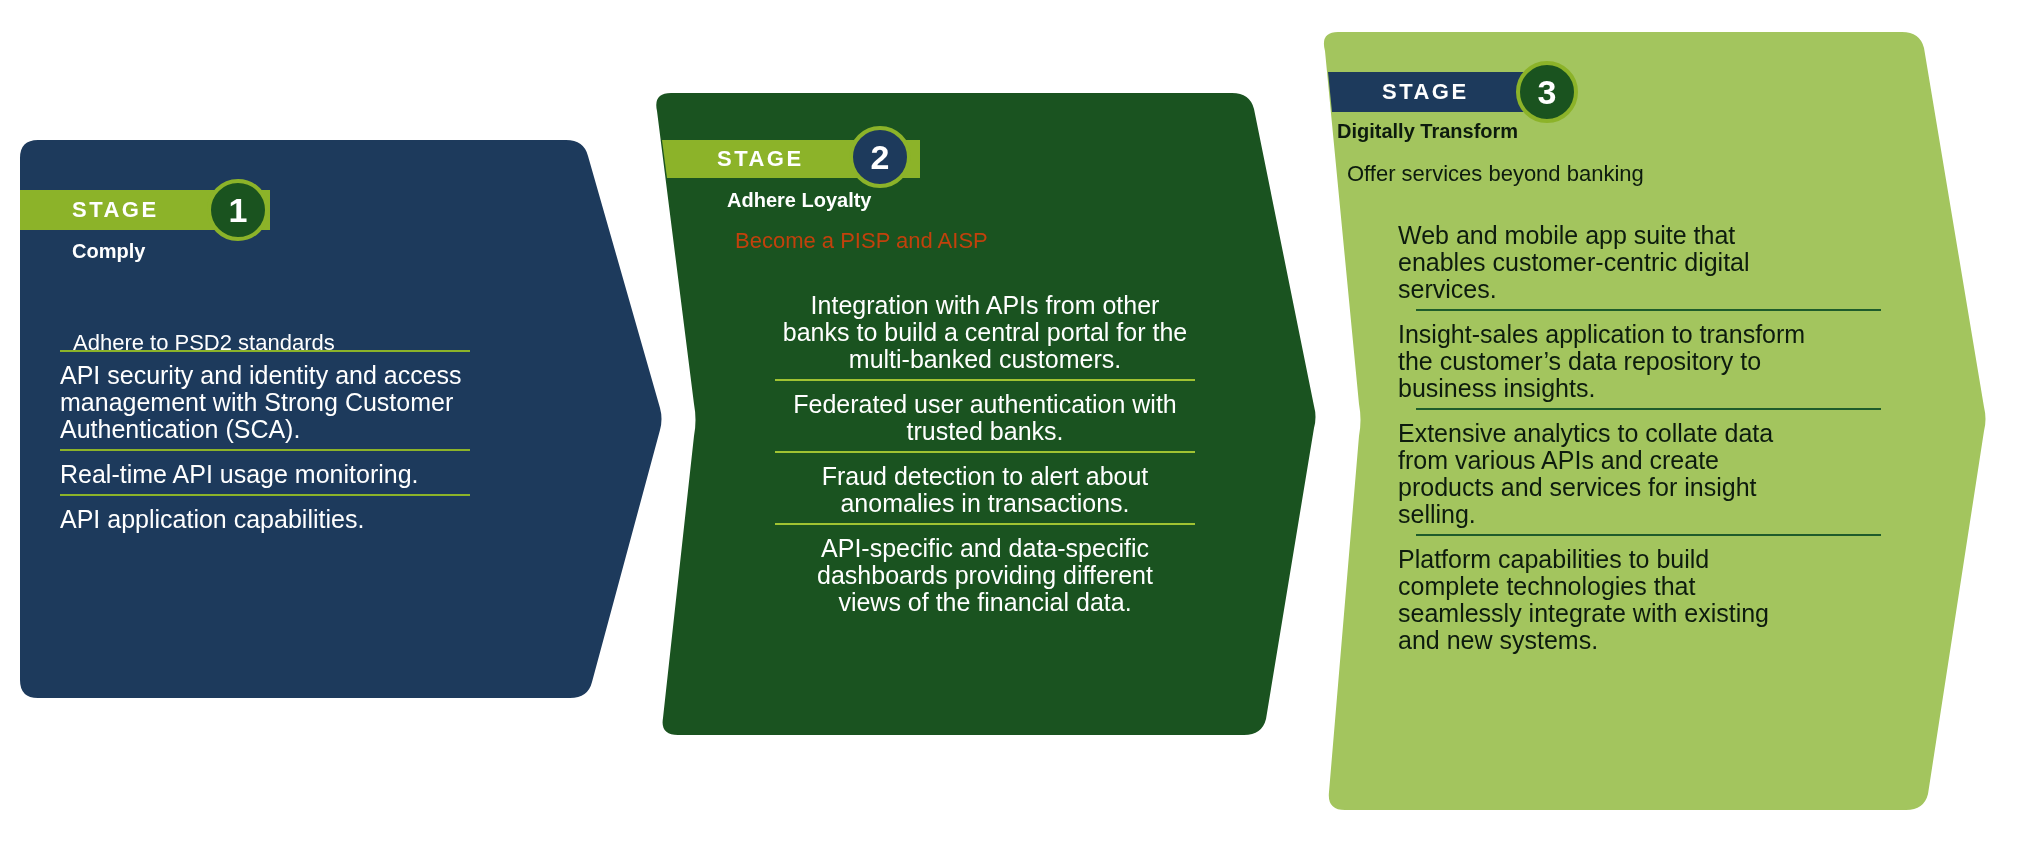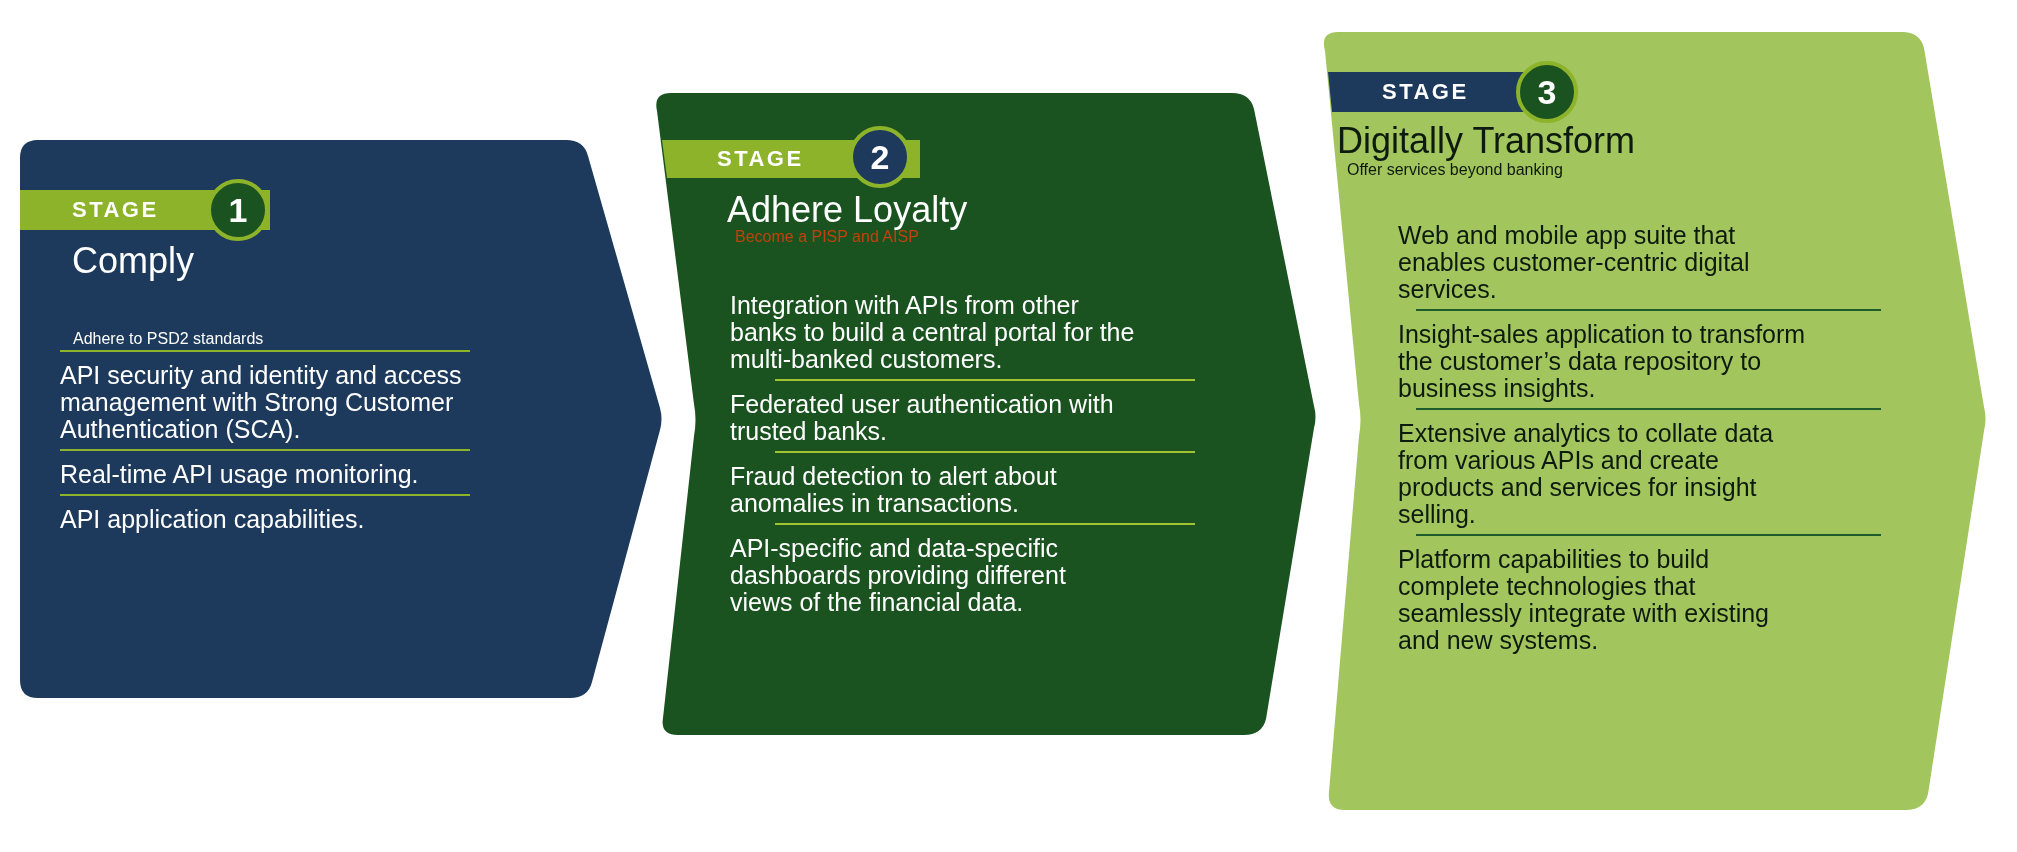--- a/index.html
+++ b/index.html
@@ -25,33 +25,33 @@
 
   .num-circle {
     position:absolute; width:54px; height:54px; border-radius:50%;
     border:4px solid #8cb329; display:flex; align-items:center; justify-content:center;
     color:#ffffff; font-weight:bold; font-size:34px;
   }
   .circle-1 { left:207px;  top:179px; background:#1a531f; }
   .circle-2 { left:849px;  top:126px; background:#1d3a5c; }
   .circle-3 { left:1516px; top:61px;  background:#1a531f; }
 
-  .stage-title { position:absolute; font-weight:normal; font-size:36px; }
+  .stage-title { position:absolute; font-weight:bold; font-size:20px; }
   .title-1 { left:72px;   top:240px; color:#ffffff;text-align:center; }
   .title-2 { left:727px;  top:189px; color:#ffffff; }
   .title-3 { left:1337px; top:120px; color:#0d1b0e; }
 
-  .stage-subtitle { position:absolute; font-size:16px; }
+  .stage-subtitle { position:absolute; font-size:22px; }
   .subtitle-1 { left:73px;   top:284px; color:#ffffff;margin-top:46px; }
   .subtitle-2 { left:735px;  top:228px; color:#c2410c; }
   .subtitle-3 { left:1347px; top:161px; color:#0d1b0e; }
 
   .stage-body { position:absolute; font-size:25px; line-height:27px; }
   .body-1 { left:60px;   top:344px; width:440px; color:#ffffff; text-align:left; }
-  .body-2 { left:730px;  top:292px; width:510px; color:#ffffff; text-align:left; }
+  .body-2 { left:730px;  top:292px; width:510px; color:#ffffff; text-align:center; }
   .body-3 { left:1398px; top:222px; width:500px; color:#0d1b0e; text-align:left; }
 
   .para { white-space:pre-line; }
 
   .divider { height:0; border-top:2px solid; margin:6px 0 10px 0; }
   .body-1 .divider { border-color:#8cb329; width:410px; }
   .body-2 .divider { border-color:#a0c332; width:420px; margin-left:auto; margin-right:auto; }
   .body-3 .divider { border-color:#1e5c2b; width:465px; margin-left:18px; }
 </style>
 </head>

